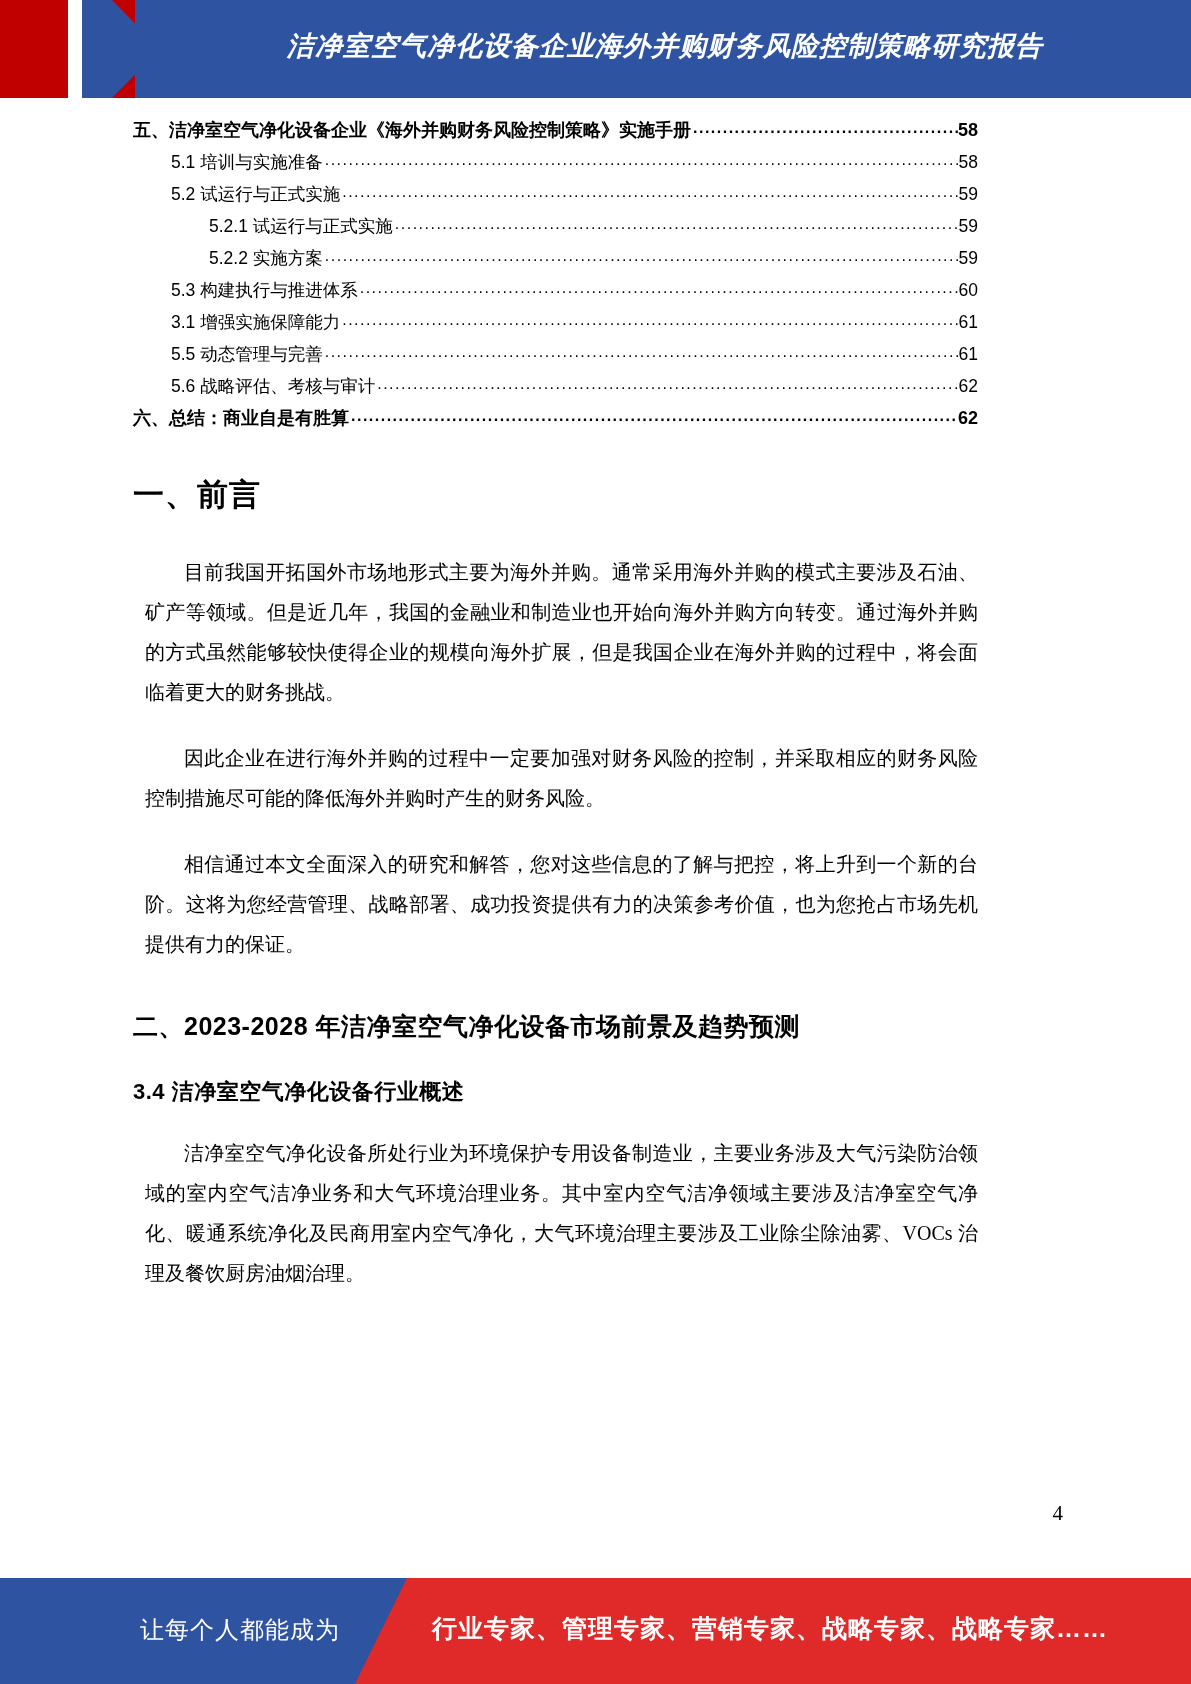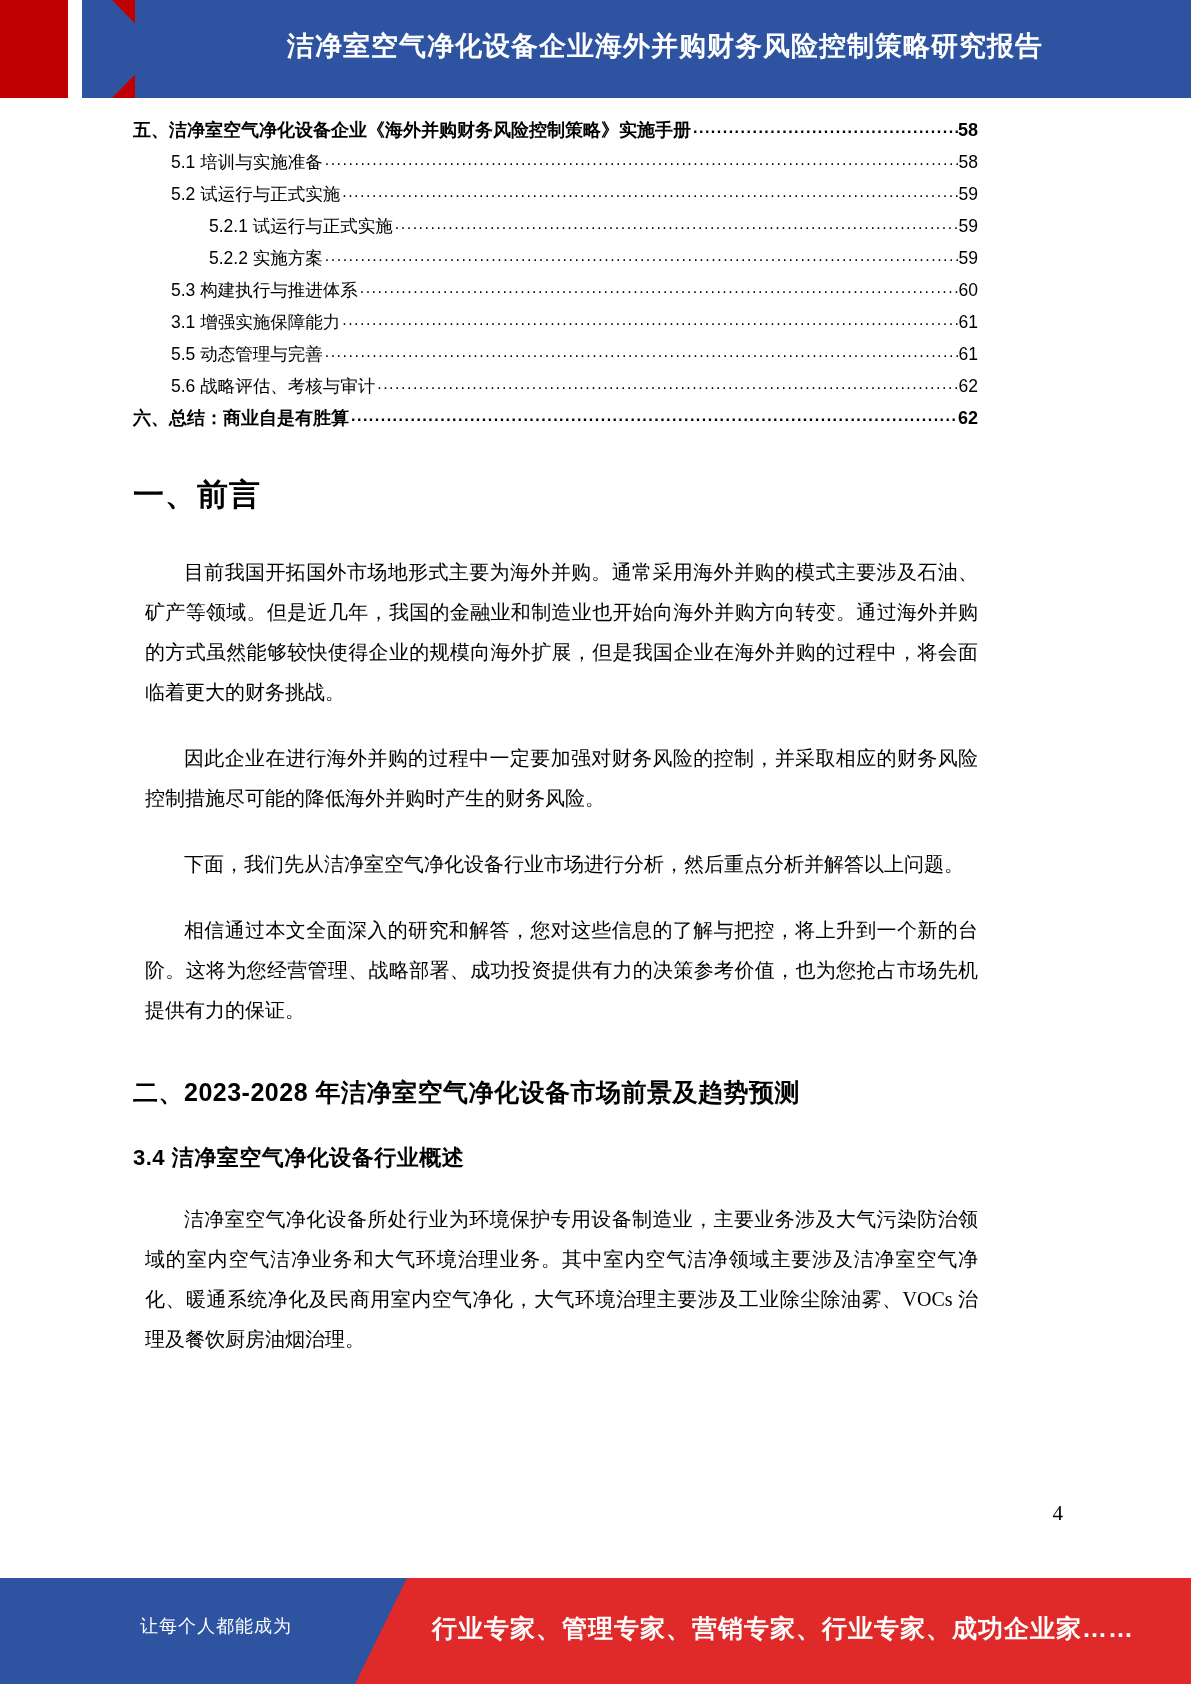--- a/index.html
+++ b/index.html
@@ -14,20 +14,21 @@
     font-family: "Liberation Serif", serif;
     overflow: hidden;
   }
 
   
   .header {
     position: absolute;
     top: 0; left: 0;
     width: 1035px;
     height: 98px;
+    font-style: italic;
   }
   .header-red {
     position: absolute;
     top: 0; left: 0;
     width: 140px;
     height: 98px;
     background: #c00000;
   }
   .header-blue-main {
     position: absolute;
@@ -182,21 +183,21 @@
     height: 106px;
     background: #e02929;
     clip-path: polygon(52px 0, 836px 0, 836px 106px, 0 106px);
   }
   .footer-left-text {
     position: absolute;
     left: 140px;
     top: 36px;
     color: #ffffff;
     font-family: "Liberation Sans", sans-serif;
-    font-size: 18px;
+    font-size: 24px;
     letter-spacing: 1px;
   }
   .footer-right-text {
     position: absolute;
     left: 432px;
     top: 34px;
     color: #ffffff;
     font-family: "Liberation Sans", sans-serif;
     font-weight: bold;
     font-size: 25px;
@@ -278,31 +279,30 @@
         <span class="toc-label">六、总结：商业自是有胜算</span>
         <span class="toc-dots">..............................................................................................................................</span>
         <span class="toc-page">62</span>
       </div>
 
     </div>
 
     <h1 class="sec">一、前言</h1>
     <p class="body">目前我国开拓国外市场地形式主要为海外并购。通常采用海外并购的模式主要涉及石油、矿产等领域。但是近几年，我国的金融业和制造业也开始向海外并购方向转变。通过海外并购的方式虽然能够较快使得企业的规模向海外扩展，但是我国企业在海外并购的过程中，将会面临着更大的财务挑战。</p>
     <p class="body">因此企业在进行海外并购的过程中一定要加强对财务风险的控制，并采取相应的财务风险控制措施尽可能的降低海外并购时产生的财务风险。</p>
-    <p class="body">下面，我们先从洁净室空气净化设备行业市场进行分析，然后重点分析并解答以上问题。</p>
     <p class="body">相信通过本文全面深入的研究和解答，您对这些信息的了解与把控，将上升到一个新的台阶。这将为您经营管理、战略部署、成功投资提供有力的决策参考价值，也为您抢占市场先机提供有力的保证。</p>
 
     <h2 class="sec">二、2023-2028 年洁净室空气净化设备市场前景及趋势预测</h2>
     <h3 class="sec">3.4  洁净室空气净化设备行业概述</h3>
     <p class="body">洁净室空气净化设备所处行业为环境保护专用设备制造业，主要业务涉及大气污染防治领域的室内空气洁净业务和大气环境治理业务。其中室内空气洁净领域主要涉及洁净室空气净化、暖通系统净化及民商用室内空气净化，大气环境治理主要涉及工业除尘除油雾、VOCs 治理及餐饮厨房油烟治理。</p>
 
   </div>
 
   <div class="page-number">4</div>
 
 </div>
 
 <div class="footer">
   <div class="footer-blue"></div>
   <div class="footer-red"></div>
   <div class="footer-left-text">让每个人都能成为</div>
-  <div class="footer-right-text">行业专家、管理专家、营销专家、行业专家、成功企业家……</div>
+  <div class="footer-right-text">行业专家、管理专家、营销专家、战略专家、战略专家……</div>
 </div>
 
 </body></html>

